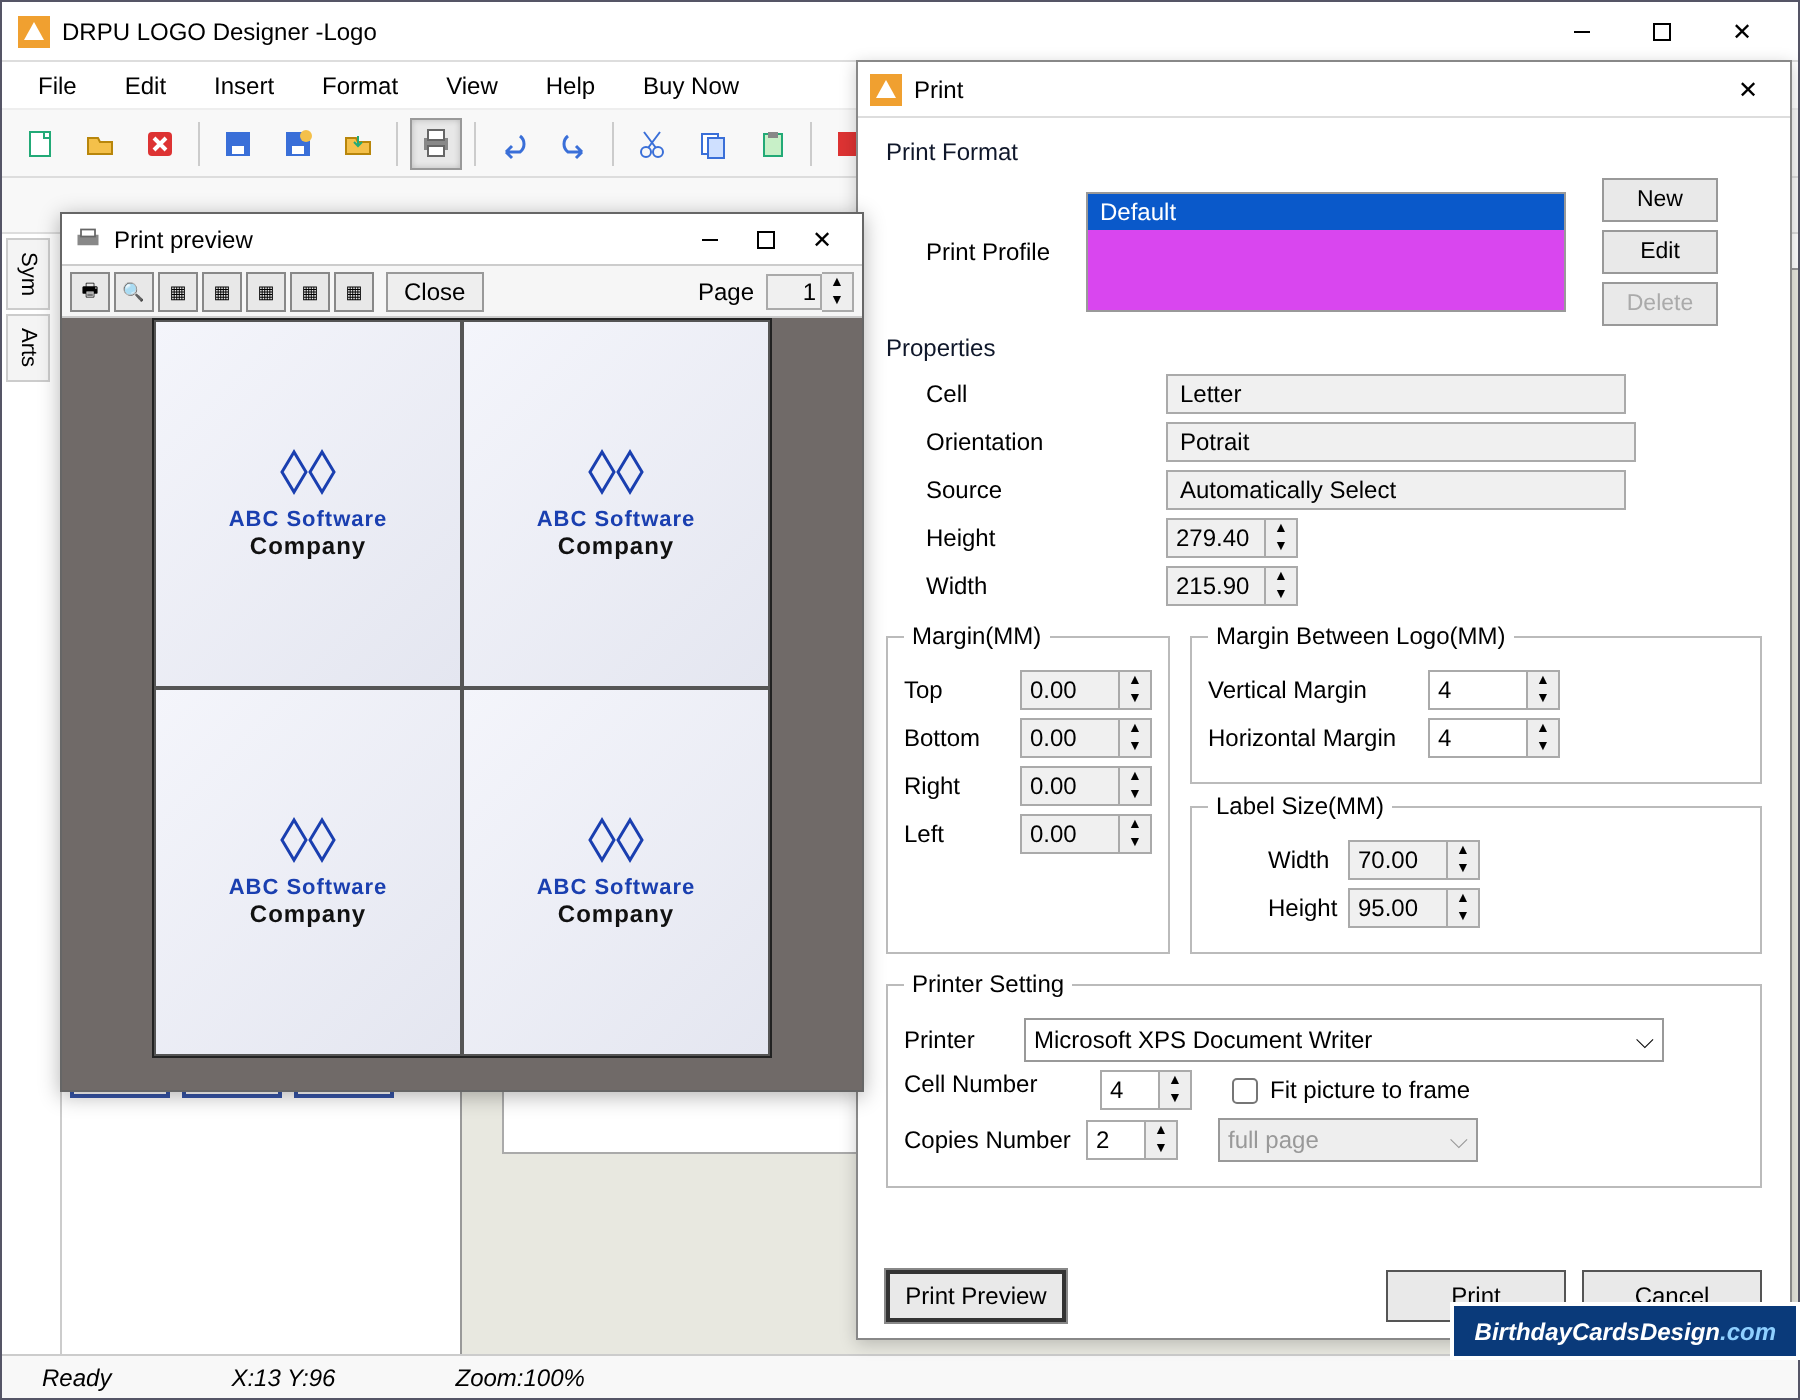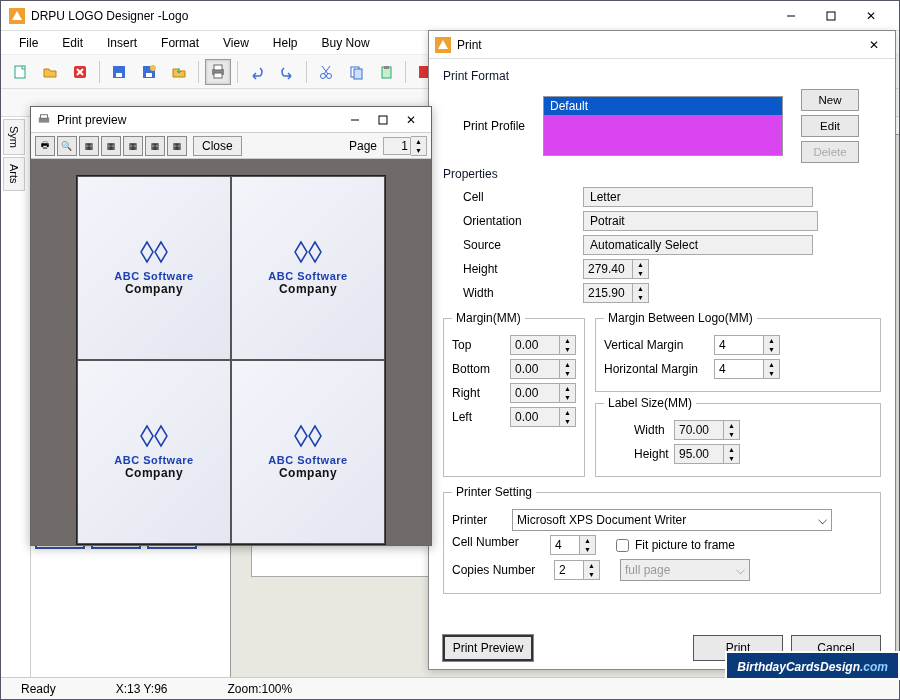--- a/index.html
+++ b/index.html
@@ -30,21 +30,21 @@
 .symbol-panel { width: 180px; background: #fff; padding: 4px; display: flex; flex-direction: column; gap: 4px; }
 .symbol-row { display: flex; gap: 6px; }
 .symbol-cell { width: 50px; height: 50px; border: 2px solid #3555a8; display: flex; align-items: center; justify-content: center; background: #fff; cursor: pointer; }
 .symbol-cell svg { width: 36px; height: 36px; }
 
 .canvas-area { flex: 1; background: #e8e8e0; position: relative; }
 .canvas-ruler-h { position: absolute; top: 0; left: 20px; right: 0; height: 18px; background: #fff; border-bottom: 1px solid #999; }
 .canvas-ruler-v { position: absolute; top: 18px; left: 0; width: 20px; bottom: 0; background: #fff; border-right: 1px solid #999; }
 .canvas-page { position: absolute; top: 40px; left: 40px; width: 320px; height: 420px; background: #fff; border: 1px solid #aaa; }
 
-.statusbar { height: 22px; display: flex; align-items: center; padding: 0 20px; gap: 60px; border-top: 1px solid #ccc; background: #f8f8f8; font-size: 11px; }
+.statusbar { height: 22px; display: flex; align-items: center; padding: 0 20px; gap: 60px; border-top: 1px solid #ccc; background: #f8f8f8; font-size: 11px; font-style: italic; }
 
 
 .print-dialog { position: absolute; top: 30px; right: 4px; width: 468px; height: 640px; background: #fff; border: 1px solid #888; box-shadow: 0 2px 8px rgba(0,0,0,.2); }
 .print-dialog .dlg-title { height: 28px; display: flex; align-items: center; padding: 0 6px; border-bottom: 1px solid #ddd; }
 .print-dialog .dlg-title .icon { width: 16px; height: 16px; margin-right: 6px; }
 .print-dialog .dlg-title .t { flex: 1; }
 .print-dialog .dlg-body { padding: 6px 14px; }
 .section-label { color: #0f172a; margin: 4px 0 6px 0; }
 .row { display: flex; align-items: center; margin: 4px 0; }
 .row .lab { width: 100px; padding-left: 20px; }
@@ -74,21 +74,21 @@
 .preview-window { position: absolute; top: 106px; left: 30px; width: 402px; height: 440px; background: #fff; border: 1px solid #666; box-shadow: 0 2px 10px rgba(0,0,0,.3); }
 .preview-window .pv-title { height: 26px; display: flex; align-items: center; padding: 0 6px; background: #fff; border-bottom: 1px solid #ccc; }
 .preview-window .pv-title .icon { width: 14px; height: 14px; margin-right: 6px; }
 .preview-window .pv-title .t { flex: 1; }
 .pv-toolbar { height: 26px; display: flex; align-items: center; padding: 0 4px; gap: 2px; border-bottom: 1px solid #ccc; background: #f6f6f6; }
 .pv-toolbar .pvbtn { width: 20px; height: 20px; border: 1px solid #888; background: #e8e8e8; display:flex; align-items:center; justify-content:center; cursor:pointer; font-size:9px; }
 .pv-toolbar .close-btn { padding: 2px 8px; border: 1px solid #999; background: #eee; cursor: pointer; margin-left: 4px; }
 .pv-toolbar .page-lab { margin-left: auto; margin-right: 4px; }
 .pv-toolbar .page-input { display:flex; }
 .pv-toolbar .page-input input { width: 28px; height: 18px; border:1px solid #aaa; text-align:right; padding-right:2px; }
-.pv-canvas { height: 386px; background: #706a68; display: flex; align-items: flex-end; justify-content: center; }
+.pv-canvas { height: 386px; background: #706a68; display: flex; align-items: flex-start; justify-content: center; }
 .pv-sheet { width: 310px; height: 370px; background: #eceef4; border: 1px solid #222; display: grid; grid-template-columns: 1fr 1fr; grid-template-rows: 1fr 1fr; }
 .pv-cell { border: 1px solid #555; display: flex; flex-direction: column; align-items: center; justify-content: center; background: linear-gradient(135deg,#f4f5fb,#e4e6f0); }
 .pv-cell .logo-mark { margin-bottom: 6px; }
 .pv-cell .l1 { color: #1a3fb0; font-weight: bold; font-size: 11px; letter-spacing: .5px; }
 .pv-cell .l2 { color: #111; font-weight: 900; font-size: 12px; letter-spacing: .5px; }
 
 .watermark { position: absolute; bottom: 20px; right: 0; background: #0a3a7a; color: #fff; padding: 4px 10px; font-style: italic; font-weight: bold; font-size: 15px; border: 2px solid #fff; }
 .watermark .c2 { color: #8fd0ff; }
 
 .close-x { font-family: Arial; }
@@ -453,21 +453,21 @@
                 <div>▼</div>
               </div>
             </div>
         </div>
         <label class="chk">
             <input type="checkbox" style="">
             <span>Fit picture to frame</span>
           </label>
       </div>
       <div class="row" style="gap:20px">
-        <div style="display:flex;align-items:center;gap:12px">
+        <div style="display:flex;align-items:center;gap:1px">
           <div style="width:90px">Copies Number</div>
           <div class="spin">
               <input style="width: 30px; background: rgb(255, 255, 255);" value="2">
               <div class="arrows">
                 <div>▲</div>
                 <div>▼</div>
               </div>
             </div>
         </div>
         <div class="select" style="width:130px;background:#eee;color:#999">

